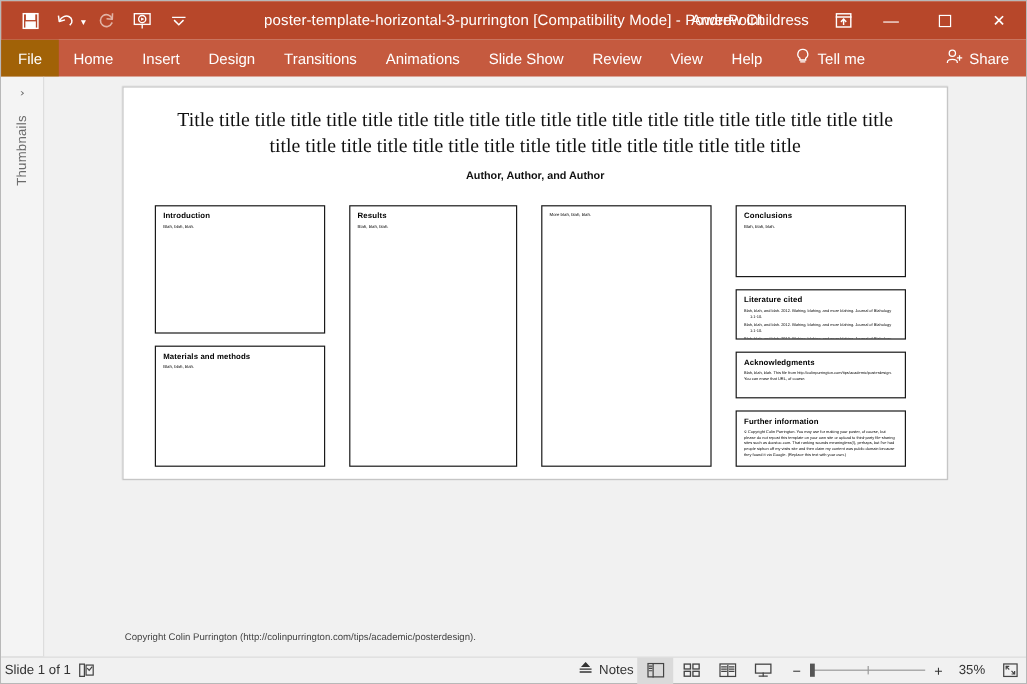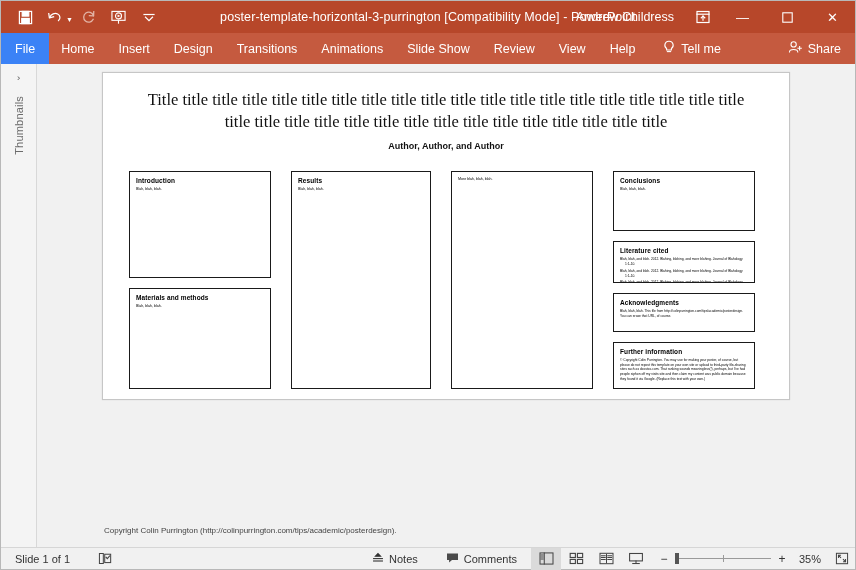--- a/index.html
+++ b/index.html
@@ -53,21 +53,21 @@
   .ribbon {
     height: 31px; background: #c55a3f;
     flex: 0 0 31px;
     display: flex; align-items: stretch;
     color: #fff; font-size: 12.5px;
   }
   .rtab {
     display: flex; align-items: center;
     padding: 0 12px; white-space: nowrap;
   }
-  .rtab.file { background: #3b82f6; padding: 0 14px; }
+  .rtab.file { background: #a16207; padding: 0 14px; }
   .tellme { display: flex; align-items: center; gap: 6px; padding: 0 12px; margin-left: 4px; }
   .share { display: flex; align-items: center; gap: 5px; padding: 0 14px 0 10px; margin-left: auto; }
 
   
   .workarea { flex: 1 1 auto; display: flex; background: #f1f1f1; min-height: 0; }
 
   .thumbpane {
     width: 36px; background: #f4f4f4;
     border-right: 1px solid #d8d8d8;
     display: flex; flex-direction: column; align-items: center;
@@ -153,21 +153,21 @@
   }
 
   
   .statusbar {
     flex: 0 0 22px; height: 22px;
     background: #f1f1f1;
     border-top: 1px solid #d6d6d6;
     display: flex; align-items: center;
     font-size: 11px; color: #333;
   }
-  .sb-item { display: flex; align-items: center; gap: 5px; padding: 0 14px; height: 22px; }
+  .sb-item { display: flex; align-items: center; gap: 5px; padding: 0 3px; height: 22px; }
   .sb-spacer { flex: 1 1 auto; }
   .view-btn {
     width: 30px; height: 22px;
     display: flex; align-items: center; justify-content: center;
     color: #444;
   }
   .view-btn.active { background: #dadada; }
   .zoomctl { display: flex; align-items: center; gap: 6px; padding: 0 8px; }
   .zoom-minus, .zoom-plus { font-size: 12px; color: #333; width: 10px; text-align: center; }
   .zoom-track { width: 96px; height: 1px; background: #9a9a9a; position: relative; }
@@ -355,28 +355,20 @@
     <div class="sb-item">
       <span>
         <svg width="12" height="12" viewBox="0 0 12 12" fill="none" stroke="#333" stroke-width="1.1">
           <path d="M6 1.5 L8.6 4.3 H3.4 Z" fill="#333"></path>
           <path d="M1.6 6.6 H10.4"></path>
             <path d="M1.6 9 H10.4"></path>
         </svg>
       </span>
       <span>Notes</span>
     </div>
-    <div class="sb-item">
-      <span>
-        <svg width="13" height="12" viewBox="0 0 13 12" fill="#4a4a4a">
-          <path d="M1 1.4 h11 v6.6 h-6 L3.1 10.6 V8 H1 Z"></path>
-        </svg>
-      </span>
-      <span>Comments</span>
-    </div>
 
     <div class="view-btn active">
       <svg width="15" height="13" viewBox="0 0 16 14" fill="none" stroke="#444" stroke-width="1.1">
         <rect x="1" y="1" width="14" height="12"></rect>
         <path d="M5.6 1 v12"></path>
         <path d="M2.2 3.3 h2.2 M2.2 5.4 h2.2 M2.2 7.5 h2.2"></path>
       </svg>
     </div>
     <div class="view-btn">
       <svg width="15" height="13" viewBox="0 0 16 14" fill="none" stroke="#444" stroke-width="1.2">

